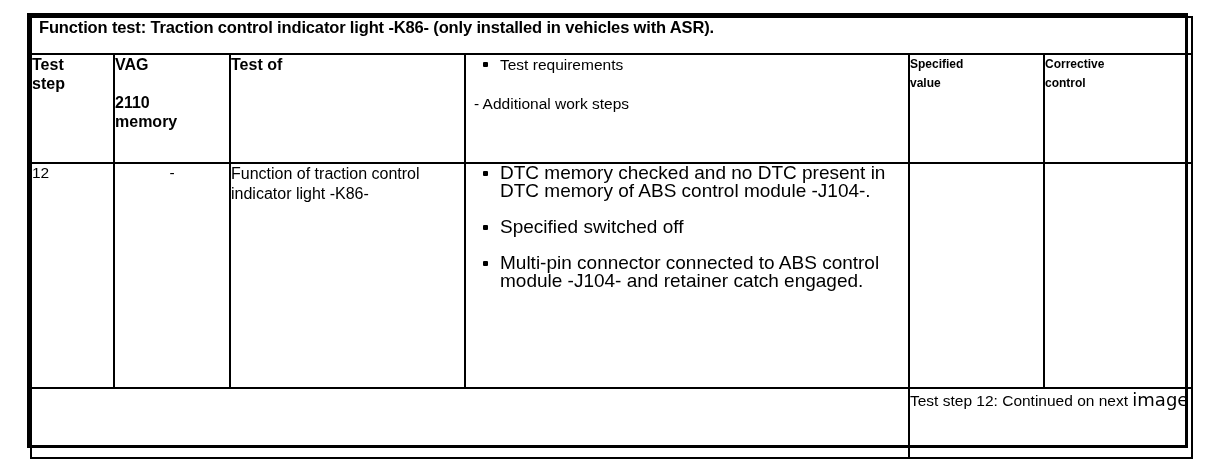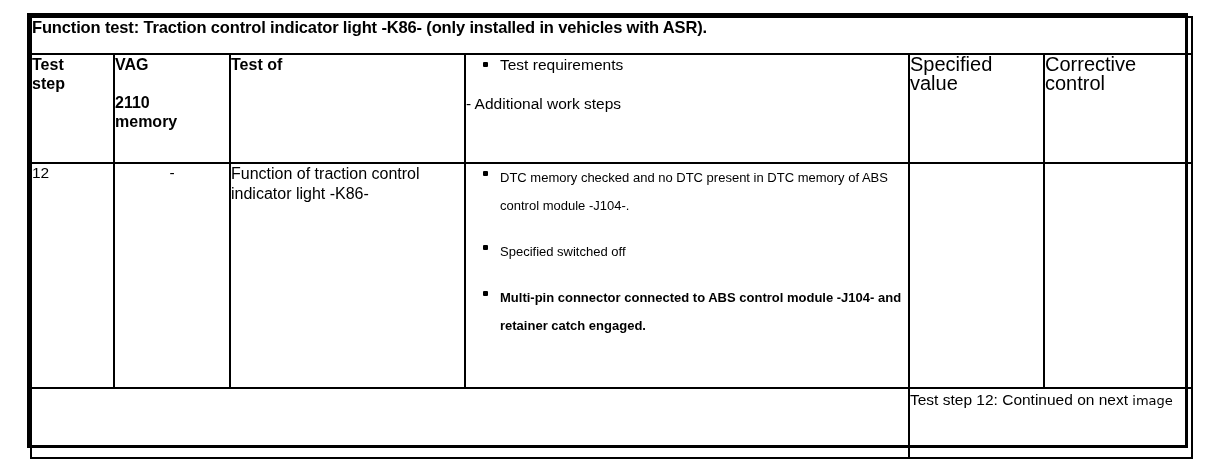--- a/index.html
+++ b/index.html
@@ -48,39 +48,40 @@
   col.c-corr  { width: 148px; }
 
   
   .title-cell {
     height: 35px;
     vertical-align: middle;
   }
   .title-text {
     font-weight: bold;
     font-size: 16.5px;
+    padding-left: 7px;
     letter-spacing: -0.15px;
     white-space: nowrap;
   }
 
   
   .hdr-row td { height: 107px; }
 
   .hdr-center {
     font-weight: bold;
     font-size: 16px;
     line-height: 19px;
     padding-top: 8px;
   }
   .hdr-center .gap { display: block; height: 19px; }
 
   .hdr-left {
     text-align: left;
-    font-weight: normal;
-    font-size: 20px;
+    font-weight: bold;
+    font-size: 12px;
     line-height: 19px;
     padding: 8px 0 0 8px;
   }
 
   .hdr-req {
     font-size: 15.5px;
     line-height: 19px;
     padding: 9px 0 0 0;
   }
   .hdr-req .bullet-line {
@@ -91,20 +92,21 @@
   .hdr-req .bullet-line .bullet {
     position: absolute;
     left: 17px;
     top: 7px;
     width: 5px;
     height: 5px;
     background: #000000;
     border-radius: 1px;
   }
   .hdr-req .dash-line {
+    padding-left: 8px;
   }
 
   
   .data-row td { height: 223px; }
 
   .cell-step {
     text-align: left;
     font-size: 15.5px;
     padding-top: 10px;
   }
@@ -112,35 +114,35 @@
     text-align: center;
     font-size: 15.5px;
     padding-top: 10px;
   }
   .cell-testof {
     font-size: 16px;
     line-height: 20px;
     padding: 9px 6px 0 10px;
   }
   .cell-req {
-    font-size: 13px;
-    line-height: 28px;
+    font-size: 19px;
+    line-height: 18px;
     padding: 9px 10px 0 0;
   }
   .cell-req ul {
     list-style: none;
     margin: 0;
     padding: 0;
   }
   .cell-req li {
     position: relative;
     padding-left: 34px;
     margin-bottom: 18px;
   }
-  .cell-req li:last-child { margin-bottom: 8px; font-weight: bold; }
+  .cell-req li:last-child { margin-bottom: 8px; }
   .cell-req li .bullet {
     position: absolute;
     left: 17px;
     top: 7px;
     width: 5px;
     height: 5px;
     background: #000000;
     border-radius: 1px;
   }
 
@@ -149,21 +151,21 @@
   
   .foot-row td { height: 68px; }
 
   .foot-note {
     font-size: 15.5px;
     line-height: 22px;
     padding: 10px 6px 0 8px;
   }
   .foot-note .alt {
     font-family: "DejaVu Sans", sans-serif;
-    font-size: 13px;
+    font-size: 18px;
   }
 </style>
 </head>
 <body>
 
 <div class="sheet">
   <table class="fn-table">
     <colgroup>
       <col class="c-step">
       <col class="c-vag">

